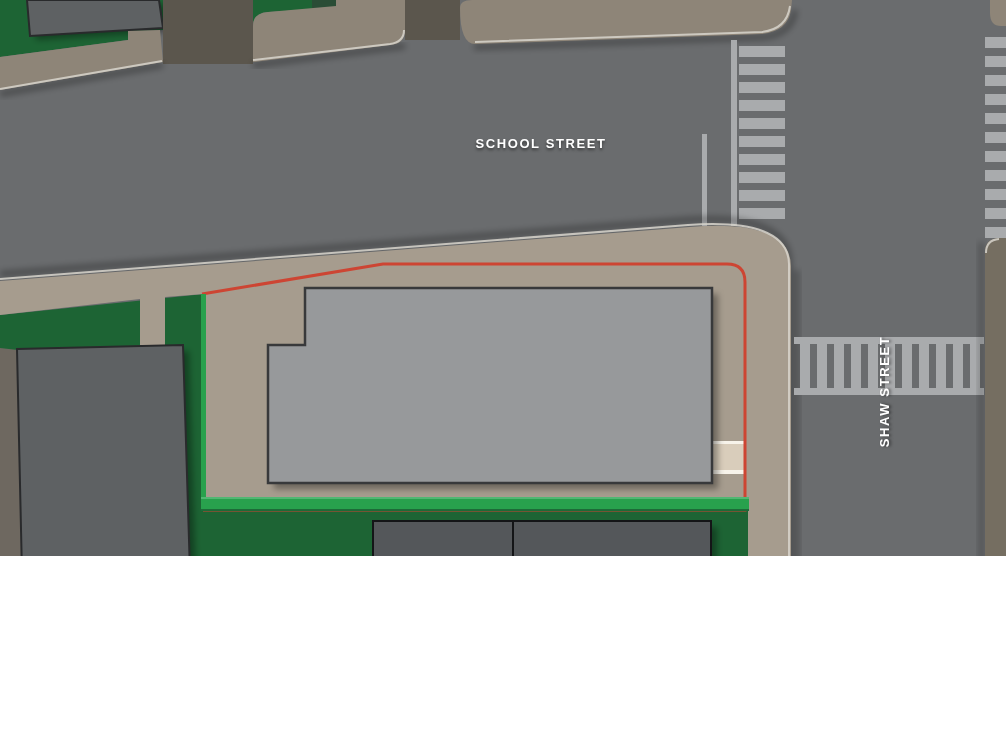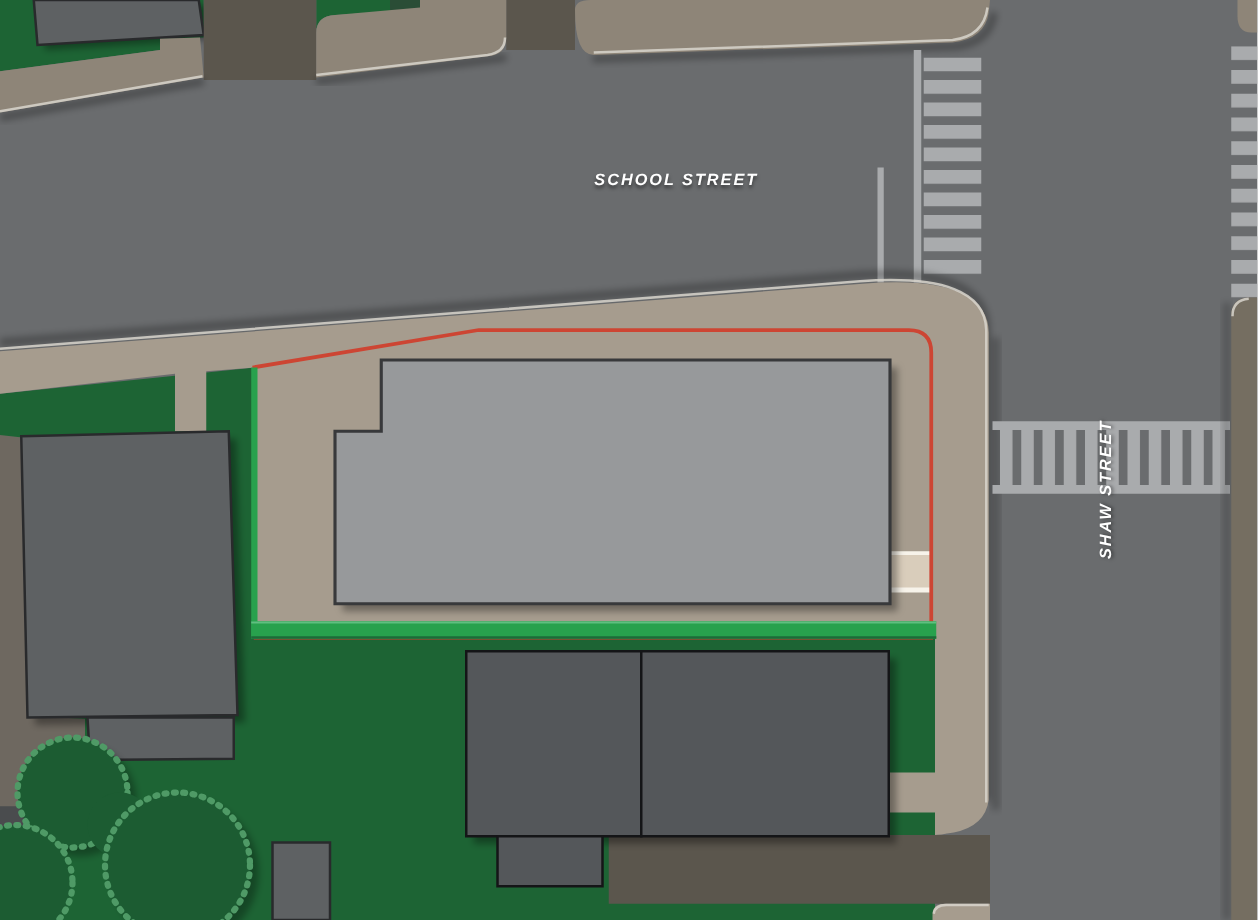--- a/index.html
+++ b/index.html
@@ -1,17 +1,17 @@
 <!DOCTYPE html>
 <html style="--c-road: #6a6c6e; --c-sidewalk-north: #8e8578; --c-sidewalk-south: #a69c8e; --c-curb-east: #756e61; --c-grass: #1d6434; --c-tree: #1c5c32; --c-tree-edge: #4f9a66; --c-olive-ground: #6e6860; --c-driveway: #5b564d; --c-building-main: #97999b; --c-building-dark: #54575a; --c-building-mid: #5e6163; --c-parcel-line-red: #cd4533; --c-parcel-line-green: #28a14d; --c-crosswalk: #a9abad; --c-cream-walk: #d9cdbb; --c-curb-highlight: #d8d5cd; --c-dark-strip: #4a4c4e; --c-label-text: #ffffff;"><head>
 <meta charset="utf-8">
 <style>
   html,body{margin:0;padding:0;background:#ffffff;}
-  #stage{position:relative;width:1006px;height:736px;overflow:hidden;outline:1px solid #d8d8d8;
-         font-family:"Liberation Sans",sans-serif;font-style:italic;}
+  #stage{position:relative;width:1006px;height:556px;overflow:hidden;outline:1px solid #d8d8d8;
+         font-family:"Liberation Sans",sans-serif;}
   #stage svg{position:absolute;left:0;top:0;display:block;}
   
   .road      {fill:var(--c-road,#6a6c6e);}
   .grass     {fill:var(--c-grass,#1d6434);}
   .walkN     {fill:var(--c-sidewalk-north,#8e8578);}
   .walkS     {fill:var(--c-sidewalk-south,#a69c8e);}
   .olive     {fill:var(--c-olive-ground,#6e6860);}
   .driveway  {fill:var(--c-driveway,#5b564d);}
   .bldg-main {fill:var(--c-building-main,#97999b);stroke:#38393b;stroke-width:2.5;}
   .bldg-dark {fill:var(--c-building-dark,#54575a);stroke:#141517;stroke-width:2;}

